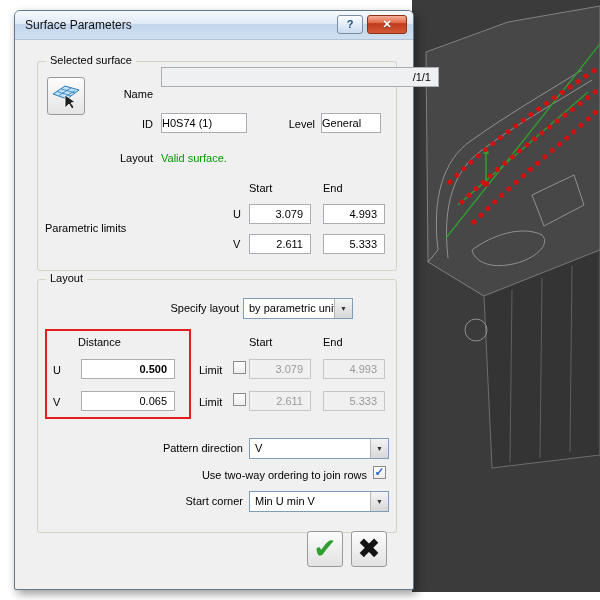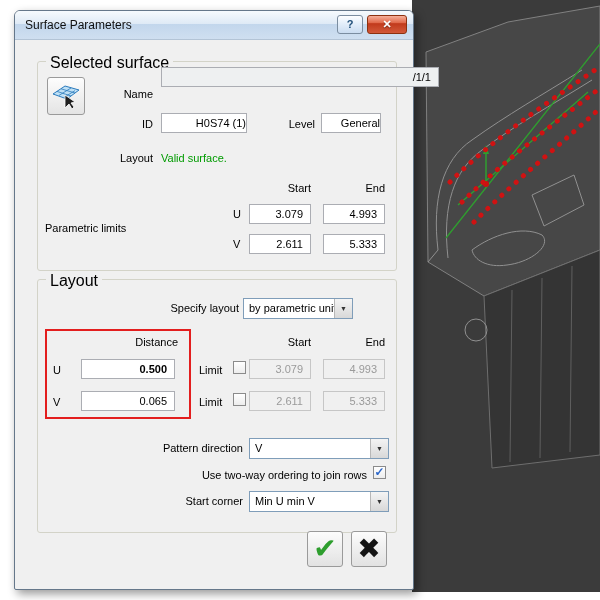--- a/index.html
+++ b/index.html
@@ -14,23 +14,23 @@
             border-bottom:1px solid #b3c4d6;}
   .title{position:absolute;left:10px;top:7px;font-size:12px;color:#101010;}
   .tbtn{position:absolute;top:4px;height:19px;box-sizing:border-box;border:1px solid #7b8da0;
         border-radius:3px;text-align:center;font-size:11px;line-height:17px;cursor:default;}
   .helpbtn{left:322px;width:26px;background:linear-gradient(#fdfeff,#e3eefa 45%,#cadcf0);
            color:#1f4e79;font-weight:bold;}
   .closebtn{left:352px;width:40px;background:linear-gradient(#f6b09a,#e0684a 40%,#c13a1c 45%,#d2593a);
             border-color:#8d3110;color:#fff;font-weight:bold;text-shadow:0 1px 1px rgba(0,0,0,.4);}
   
   .grp{position:absolute;border:1px solid #d3d3c8;border-radius:3px;}
-  .glabel{position:absolute;top:-8px;left:8px;background:#f0f0f0;padding:0 4px;font-size:16px;color:#000;text-align:right;}
+  .glabel{position:absolute;top:-8px;left:8px;background:#f0f0f0;padding:0 4px;font-size:11px;color:#000;text-align:right;}
   .lbl{position:absolute;font-size:11px;color:#000;line-height:14px;white-space:nowrap;}
-  .r{text-align:right;} .c{text-align:right;}
+  .r{text-align:right;} .c{text-align:left;}
   .field{position:absolute;height:20px;background:#fff;border:1px solid #abadb3;
          box-sizing:border-box;font-size:11px;line-height:18px;color:#000;}
   .ro{background:#eef0f1;}
   .dis{background:#f0f0f0;color:#9a9a9a;border-color:#c6c6c6;}
   .num{text-align:right;padding-right:7px;}
   .combo{position:absolute;height:21px;background:#fff;border:1px solid #7f9db9;box-sizing:border-box;font-size:11px;}
   .combo .val{position:absolute;left:5px;top:3px;white-space:nowrap;}
   .combo .arrow{position:absolute;right:0;top:0;bottom:0;width:17px;
                 background:linear-gradient(#f4f4f4,#d8d8d8);border-left:1px solid #b7b7b7;
                 text-align:center;font-size:7px;line-height:19px;color:#333;}

